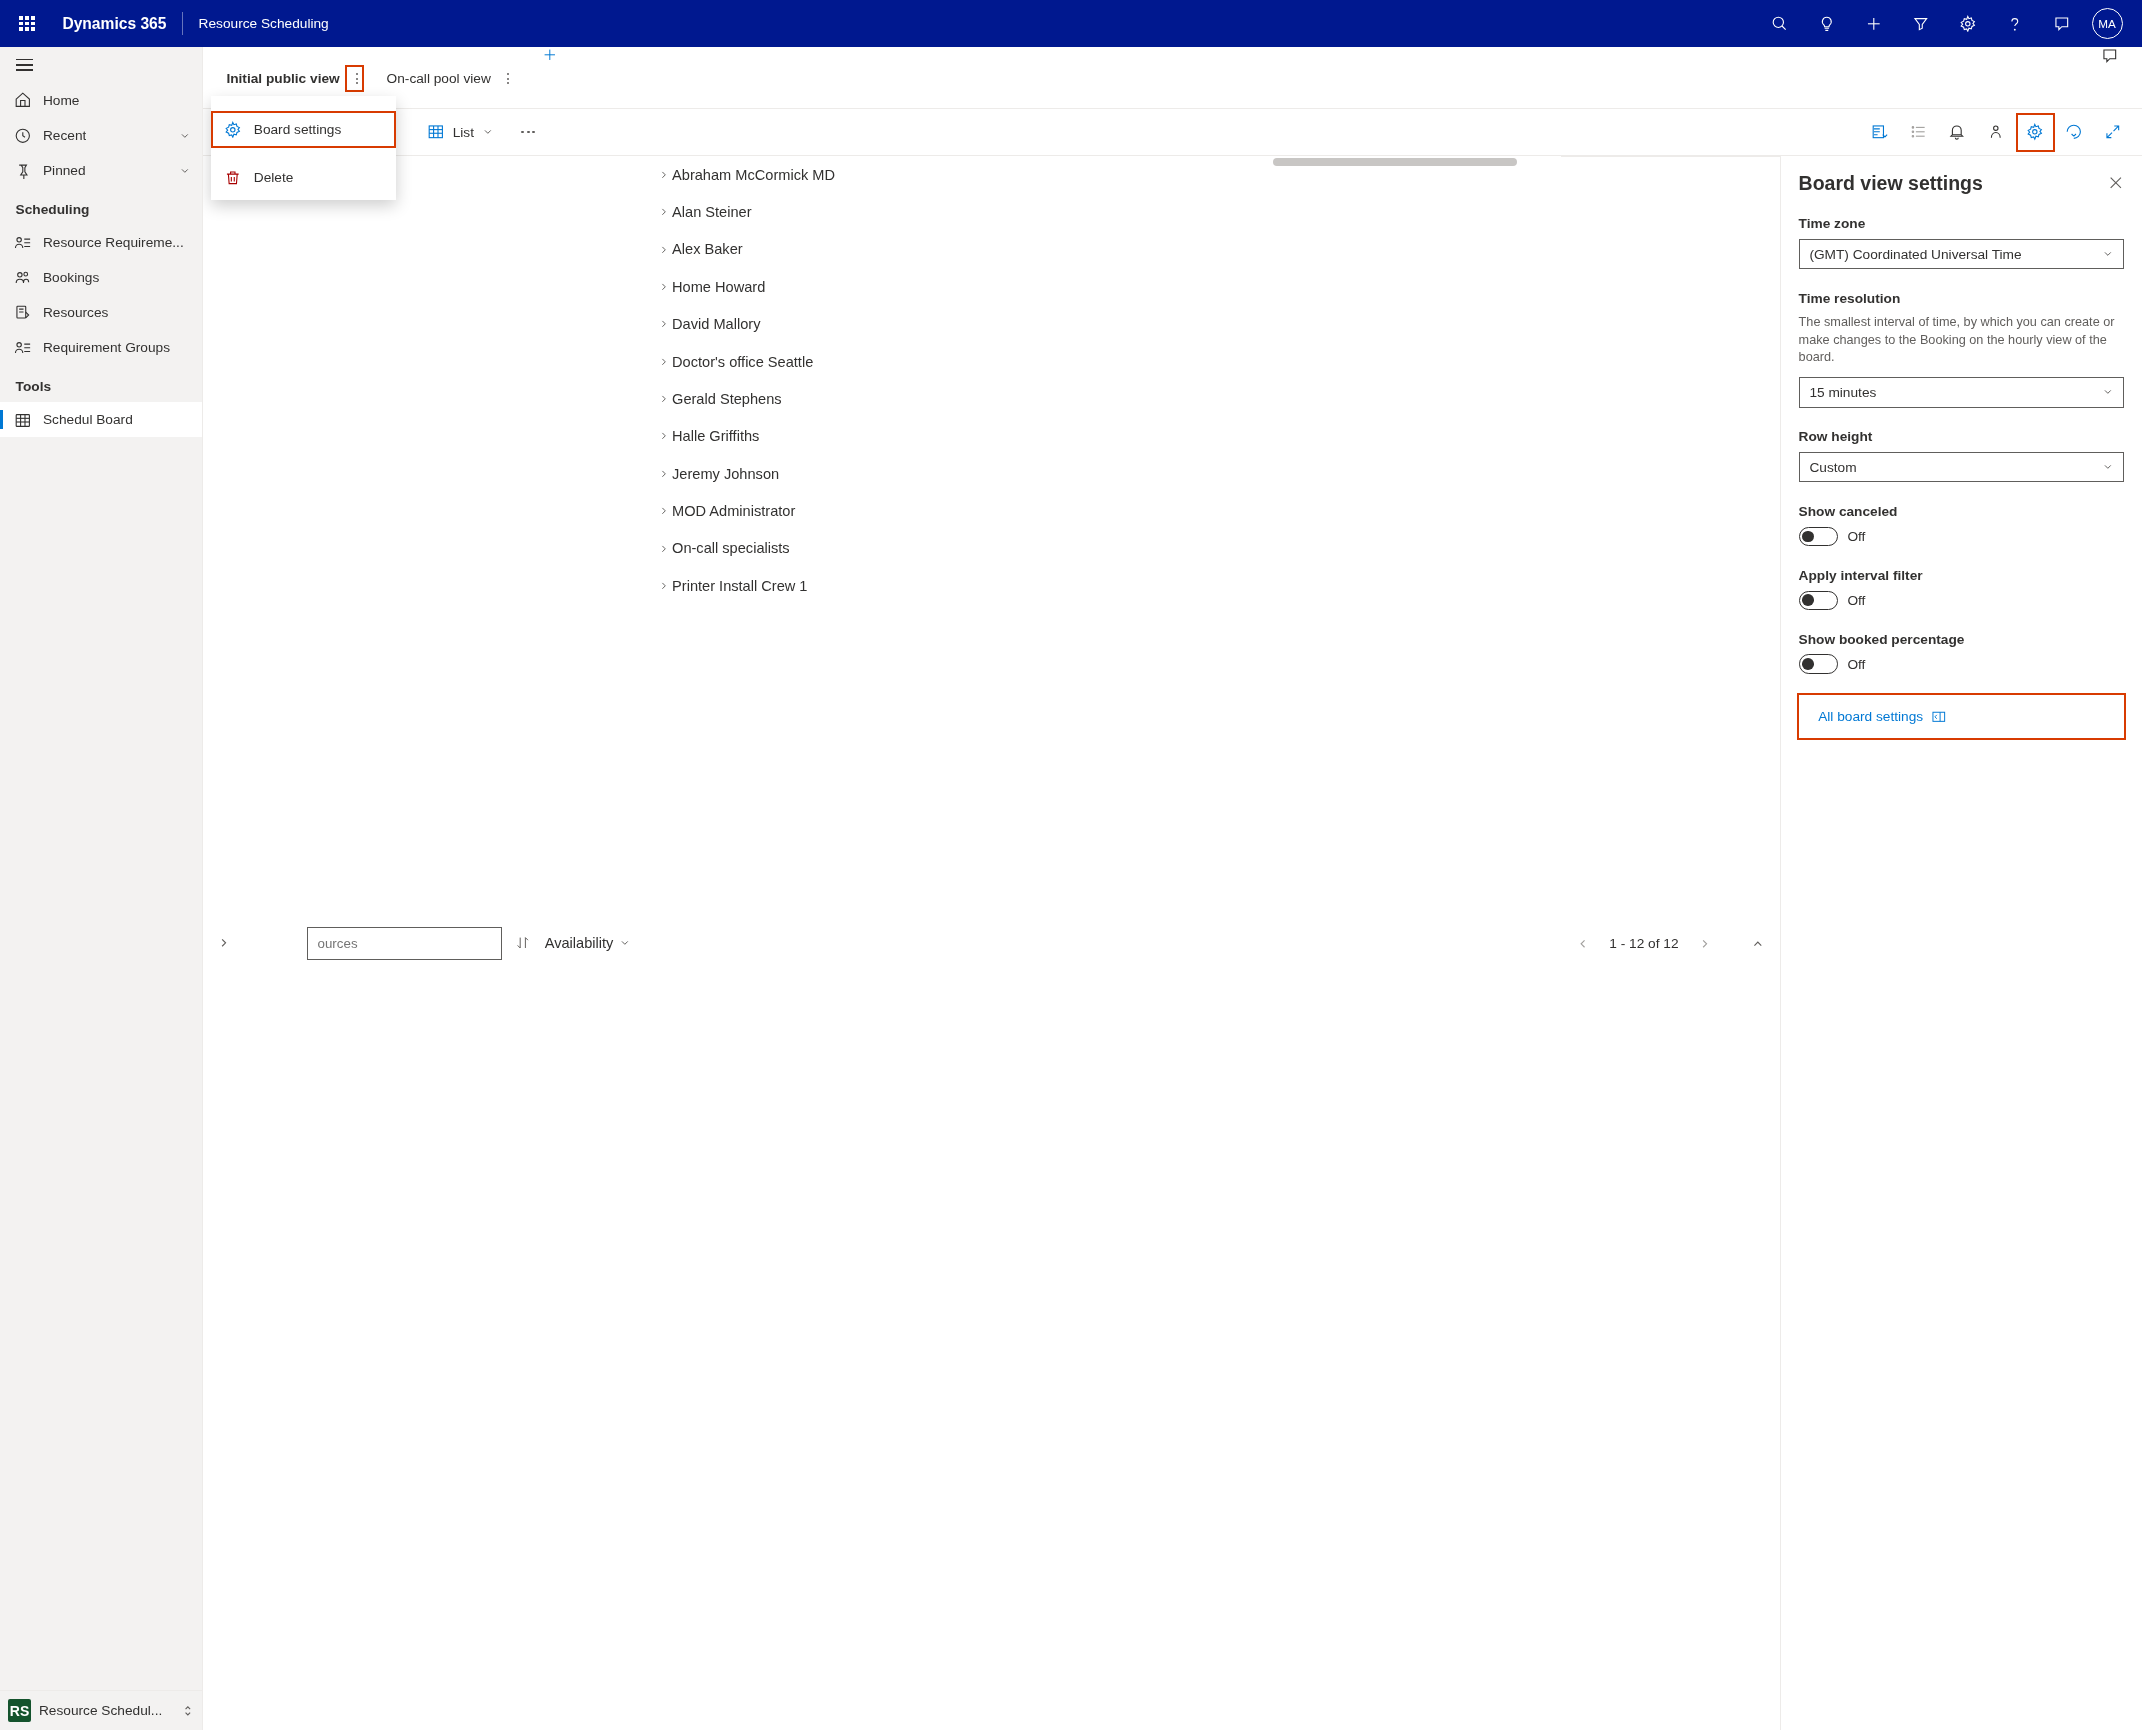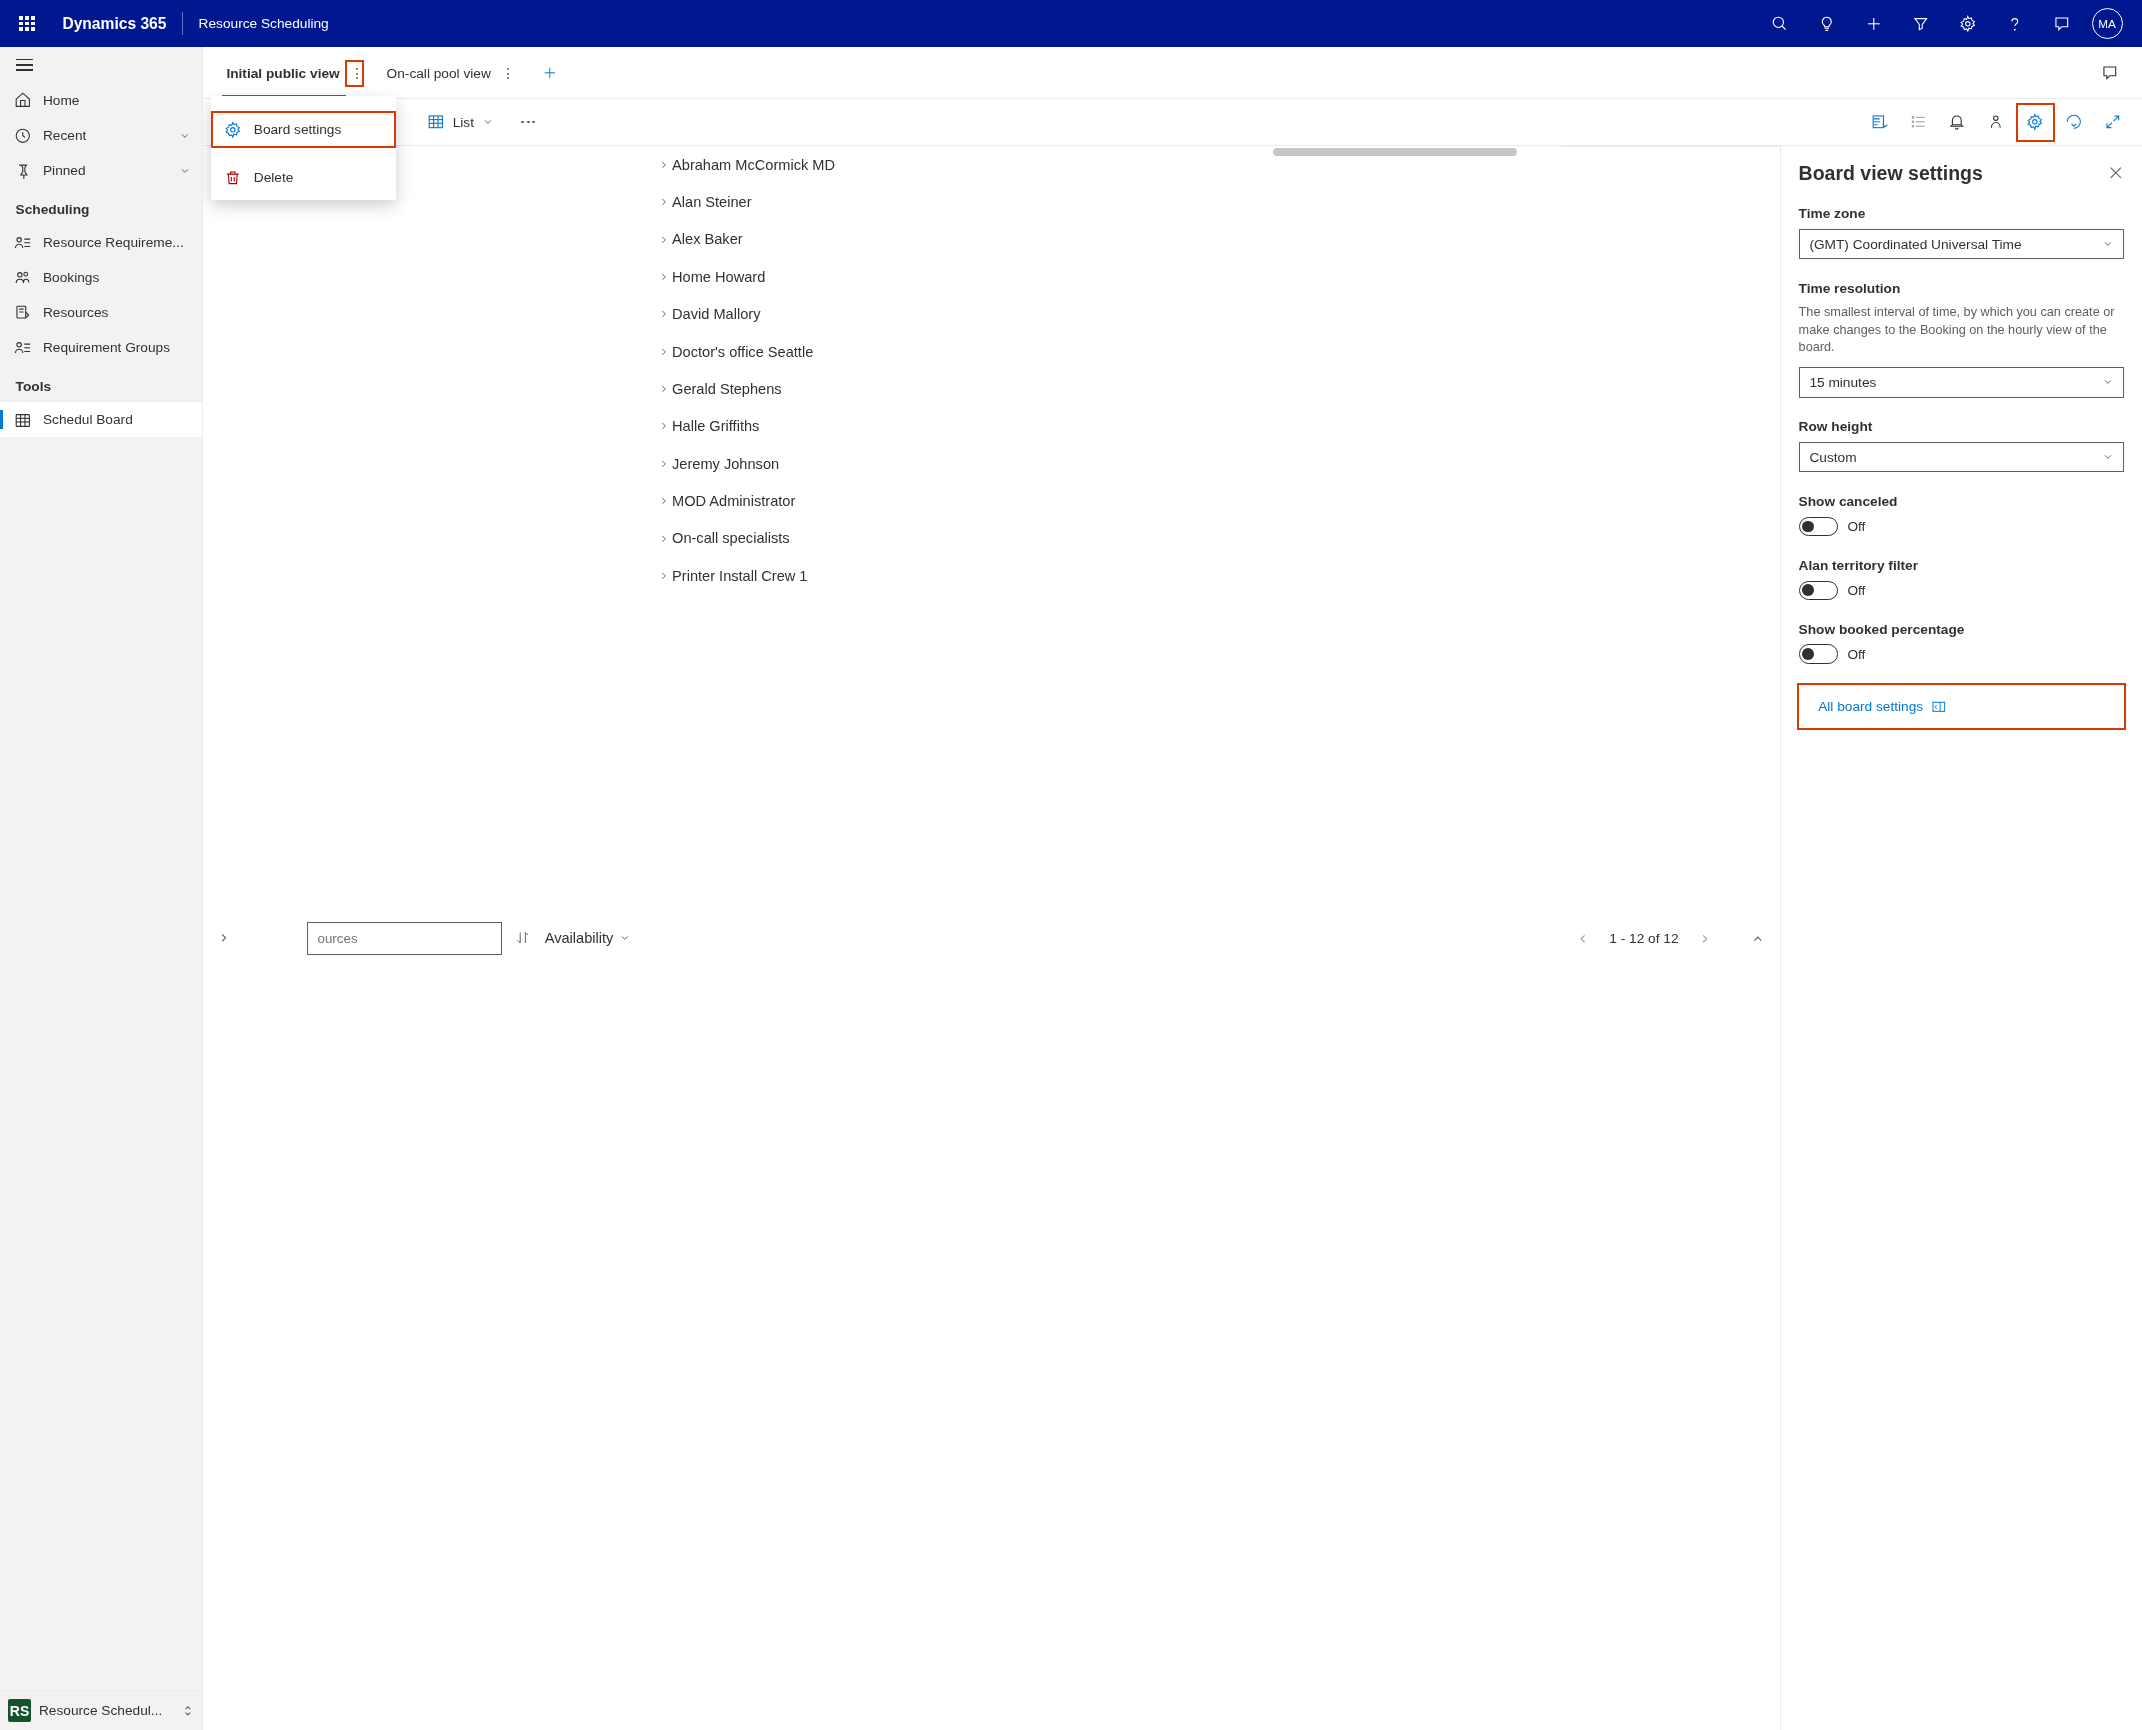--- a/index.html
+++ b/index.html
@@ -39,21 +39,21 @@
     .nav-icon { width: 17.6px; height: 17.6px; display: flex; align-items: center; justify-content: center; flex-shrink: 0; }
     .nav-label { white-space: nowrap; overflow: hidden; text-overflow: ellipsis; }
     .nav-bottom { border-top: 1px solid #edebe9; padding: 7.8px; display: flex; align-items: center; gap: 7.8px; }
     .nav-bottom-badge { width: 23.4px; height: 23.4px; background: #14532d; color: #fff; display: flex; align-items: center; justify-content: center; font-size: 14px; font-weight: 600; border-radius: 2px; }
     .nav-bottom-label { flex: 1; overflow: hidden; text-overflow: ellipsis; white-space: nowrap; }
     
     
     .content-area { flex: 1; display: flex; flex-direction: column; overflow: hidden; position: relative; }
     
     
-    .tabs-bar { display: flex; align-items: center; padding: 0 11.7px; border-bottom: 1px solid #edebe9; height: 52px; position: relative; }
+    .tabs-bar { display: flex; padding: 0 11.7px; border-bottom: 1px solid #edebe9; height: 62px; position: relative; }
     .tab { padding: 13.7px 11.7px 11.7px; cursor: pointer; position: relative; display: flex; align-items: center; gap: 5.9px; }
     .tab.active { font-weight: 600; }
     .tab.active::after { content: ''; position: absolute; bottom: 0; left: 7.8px; right: 29px; height: 2.9px; background: #0078d4; }
     .tab-more { width: 3.9px; display: flex; flex-direction: column; gap: 2.9px; margin-left: 3.9px; padding: 2px; }
     .tab-more span { width: 2px; height: 2px; background: #605e5c; border-radius: 50%; }
     .tab-add { padding: 0 15.6px; color: #0078d4; cursor: pointer; }
     .tabs-spacer { flex: 1; }
     .tabs-right-icon { padding: 0 11.7px; cursor: pointer; }
     .redbox { outline: 2.9px solid #d83b01; outline-offset: -1px; }
     .more-dots-box { display: inline-flex; align-items: center; justify-content: center; width: 17.6px; height: 25px; }
@@ -615,21 +615,21 @@
           <div class="field-label">Show canceled</div>
           <div class="toggle-row">
             <div class="toggle">
                 <div class="toggle-knob"></div>
               </div>
             <span>Off</span>
           </div>
         </div>
 
         <div class="field-group">
-          <div class="field-label">Alan territory filter</div>
+          <div class="field-label">Apply interval filter</div>
           <div class="toggle-row">
             <div class="toggle">
                 <div class="toggle-knob"></div>
               </div>
             <span>Off</span>
           </div>
         </div>
 
         <div class="field-group">
           <div class="field-label">Show booked percentage</div>

